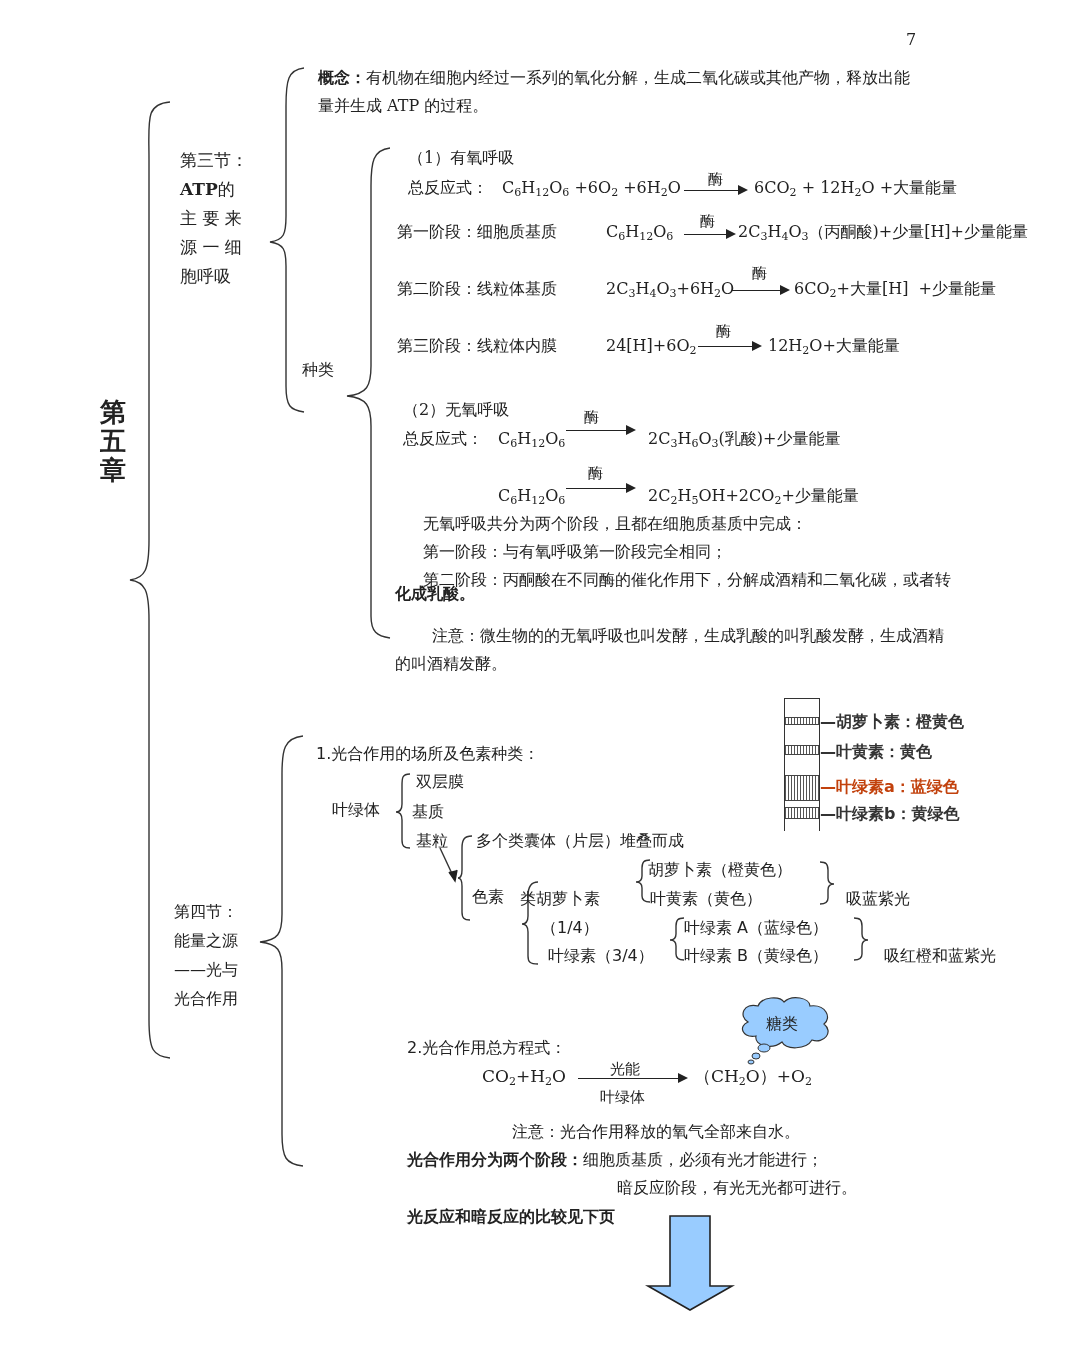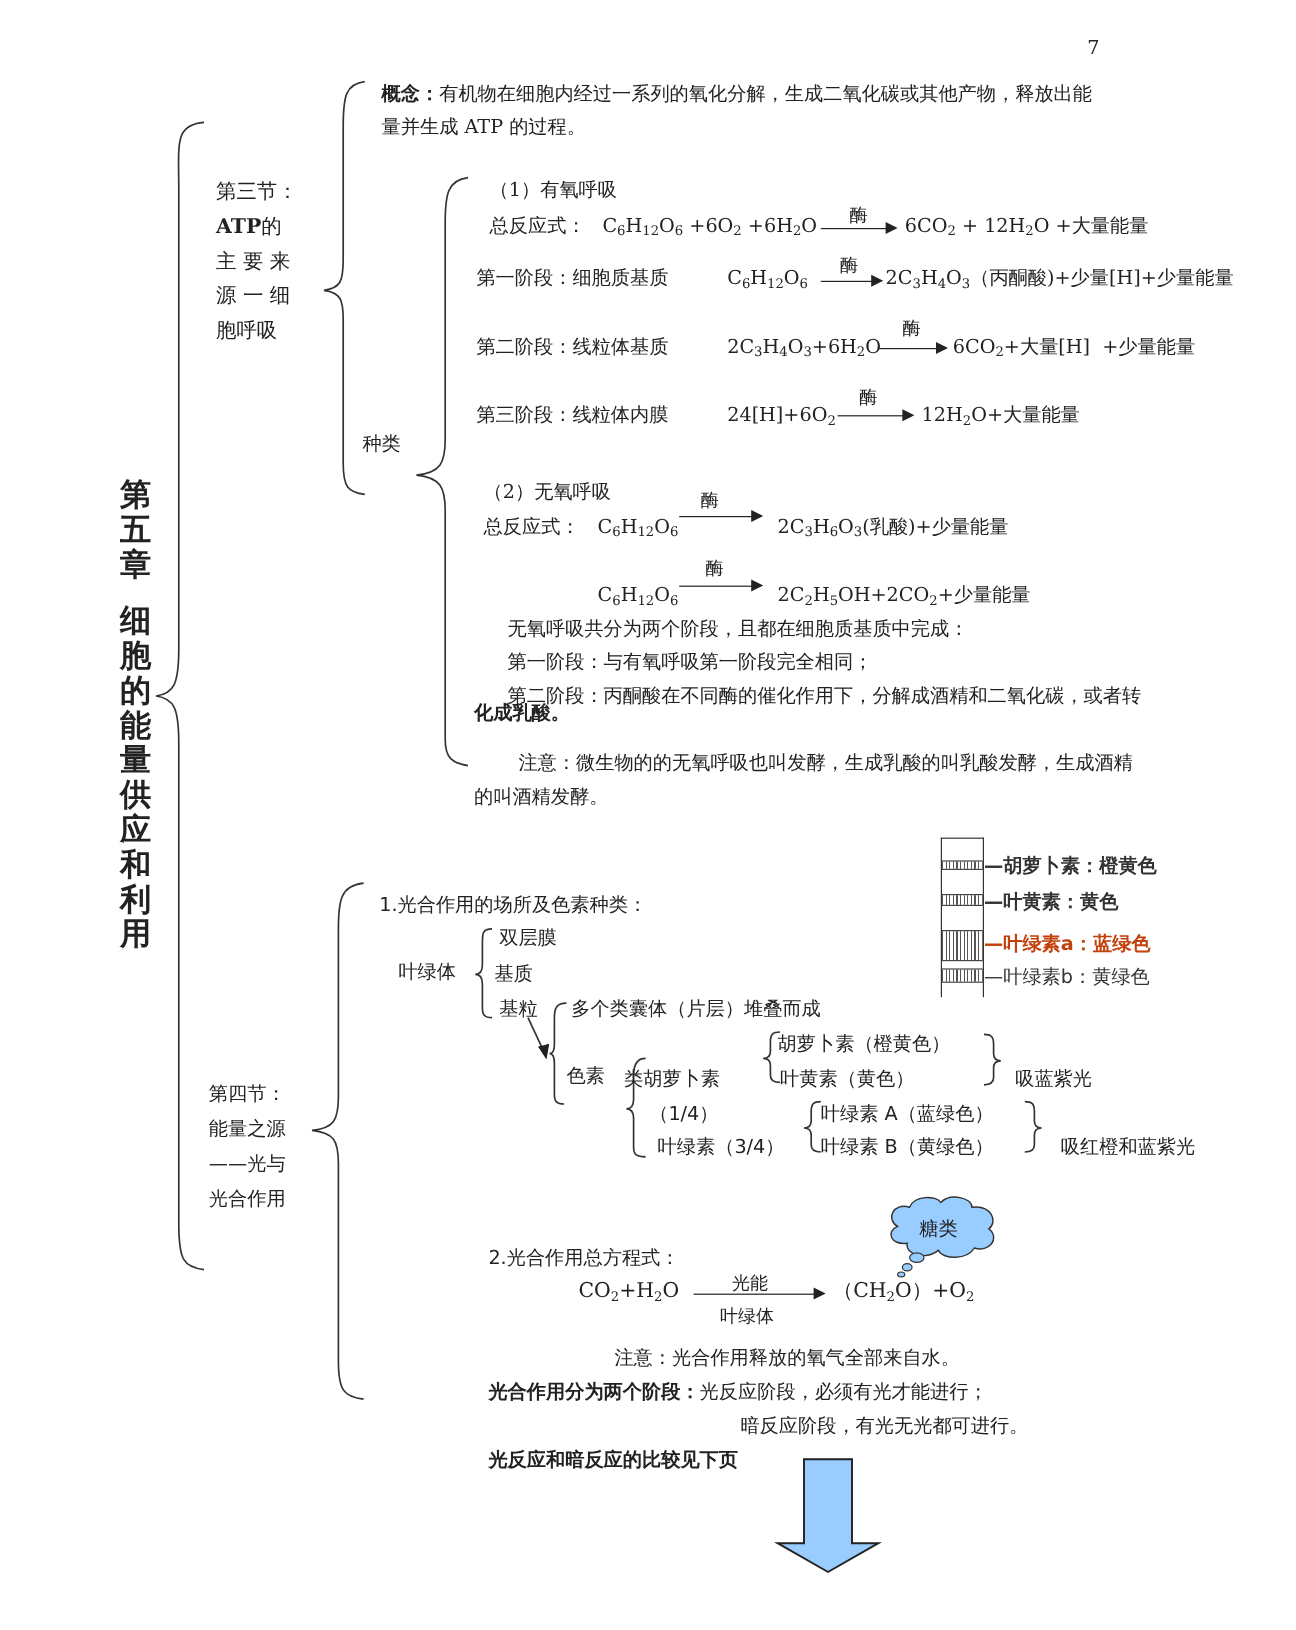--- a/index.html
+++ b/index.html
@@ -20,21 +20,20 @@
           font-family:Liberation Serif, serif; text-align:center; white-space:normal; }
   .secbox { position:absolute; font-size:17px; line-height:29px; white-space:normal; }
 </style>
 </head>
 <body>
 
 <div class="abs t" style="left:906px;top:30px;">7</div>
 
 <div class="chap">
   <span style="display:block;">第五章</span>
-  <span style="display:block;margin-top:18px;">细胞的能量供应和利用</span>
 </div>
 
 <svg class="brk" style="left:125px;top:100px;" width="50" height="960">
   <path d="M45,2 C20,4 24,20 24,60 L24,440 C24,470 20,478 5,480 C20,482 24,490 24,520 L24,920 C24,950 28,956 45,958"></path>
 </svg>
 
 <div class="secbox" style="left:180px;top:146px;width:76px;">
   <div>第三节：</div>
   <div style="display:flex;justify-content:flex-start;">
     <span class="tb">ATP</span>
@@ -119,21 +118,21 @@
 
 <div class="abs" style="left:784px;top:698px;width:34px;height:132px;border:1.5px solid #333;border-bottom:none;">
   <div style="position:absolute;left:0;right:0;top:18px;height:6px;border-top:1px solid #444;border-bottom:1px solid #444;background:repeating-linear-gradient(90deg,#555 0 1px,#fff 1px 3px);"></div>
   <div style="position:absolute;left:0;right:0;top:46px;height:8px;border-top:1px solid #444;border-bottom:1px solid #444;background:repeating-linear-gradient(90deg,#555 0 1px,#fff 1px 3px);"></div>
   <div style="position:absolute;left:0;right:0;top:76px;height:24px;border-top:1px solid #444;border-bottom:1px solid #444;background:repeating-linear-gradient(90deg,#555 0 1px,#fff 1px 3px);"></div>
   <div style="position:absolute;left:0;right:0;top:108px;height:10px;border-top:1px solid #444;border-bottom:1px solid #444;background:repeating-linear-gradient(90deg,#555 0 1px,#fff 1px 3px);"></div>
 </div>
 <div class="abs sans" style="left:820px;top:712px;font-size:16px;font-weight:bold;color:#333;line-height:20px;">—<span>胡萝卜素：橙黄色</span></div>
 <div class="abs sans" style="left:820px;top:742px;font-size:16px;font-weight:bold;color:#333;line-height:20px;">—<span>叶黄素：黄色</span></div>
 <div class="abs sans" style="left:820px;top:777px;font-size:16px;font-weight:bold;color:#c2410c;line-height:20px;">—<span>叶绿素a：蓝绿色</span></div>
-<div class="abs sans" style="left:820px;top:804px;font-size:16px;font-weight:normal;color:#333;line-height:20px;">—<span>叶绿素b：黄绿色</span></div>
+<div class="abs sans" style="left:820px;top:804px;font-size:16px;font-weight:bold;color:#333;line-height:20px;">—<span>叶绿素b：黄绿色</span></div>
 
 <div class="abs t sans" style="left:316px;top:744px;">1.光合作用的场所及色素种类：</div>
 <div class="abs t sans" style="left:332px;top:800px;">叶绿体</div>
 <svg class="brk" style="left:396px;top:772px;" width="16" height="80">
   <path d="M14,2 C6,2 6,6 6,14 L6,32 C6,38 4,40 0,40 C4,40 6,42 6,48 L6,68 C6,74 8,76 14,76"></path>
 </svg>
 <div class="abs t sans" style="left:416px;top:772px;">双层膜</div>
 <div class="abs t sans" style="left:412px;top:802px;">基质</div>
 <div class="abs t sans" style="left:416px;top:831px;">基粒</div>
 
@@ -183,19 +182,19 @@
 
 <svg class="brk" style="left:736px;top:996px;" width="100" height="70">
   <path d="M12,26 C2,20 8,6 22,10 C26,0 44,0 48,6 C56,-2 74,2 74,10 C90,8 96,22 88,28 C98,36 88,48 76,44 C70,54 50,54 46,46 C36,54 18,50 20,40 C6,42 2,30 12,26 Z" style="fill:#99ccff;stroke:#333;stroke-width:1.2;"></path>
   <ellipse cx="28" cy="52" rx="6" ry="4" style="fill:#99ccff;stroke:#333;stroke-width:1;"></ellipse>
   <ellipse cx="20" cy="60" rx="4" ry="3" style="fill:#99ccff;stroke:#333;stroke-width:1;"></ellipse>
   <ellipse cx="15" cy="66" rx="3" ry="2" style="fill:#99ccff;stroke:#333;stroke-width:1;"></ellipse>
 </svg>
 <div class="abs" style="left:766px;top:1014px;font-size:16px;">糖类</div>
 
 <div class="abs t" style="left:512px;top:1122px;"><span class="sans">注意：</span><span>光合作用释放的氧气全部来自水。</span></div>
-<div class="abs t" style="left:407px;top:1150px;"><span class="sans tb">光合作用分为两个阶段：</span><span>光反应阶段，必须有光才能进行；</span></div>
+<div class="abs t" style="left:407px;top:1150px;"><span class="sans tb">光合作用分为两个阶段：</span><span>细胞质基质，必须有光才能进行；</span></div>
 <div class="abs t" style="left:617px;top:1178px;">暗反应阶段，有光无光都可进行。</div>
 <div class="abs t sans tb" style="left:407px;top:1207px;">光反应和暗反应的比较见下页</div>
 
 <svg class="brk" style="left:648px;top:1214px;" width="90" height="100">
   <path d="M22,2 L62,2 L62,72 L84,72 L42,96 L0,72 L22,72 Z" style="fill:#99ccff;stroke:#222;stroke-width:1.6;"></path>
 </svg>
 
 </body></html>

